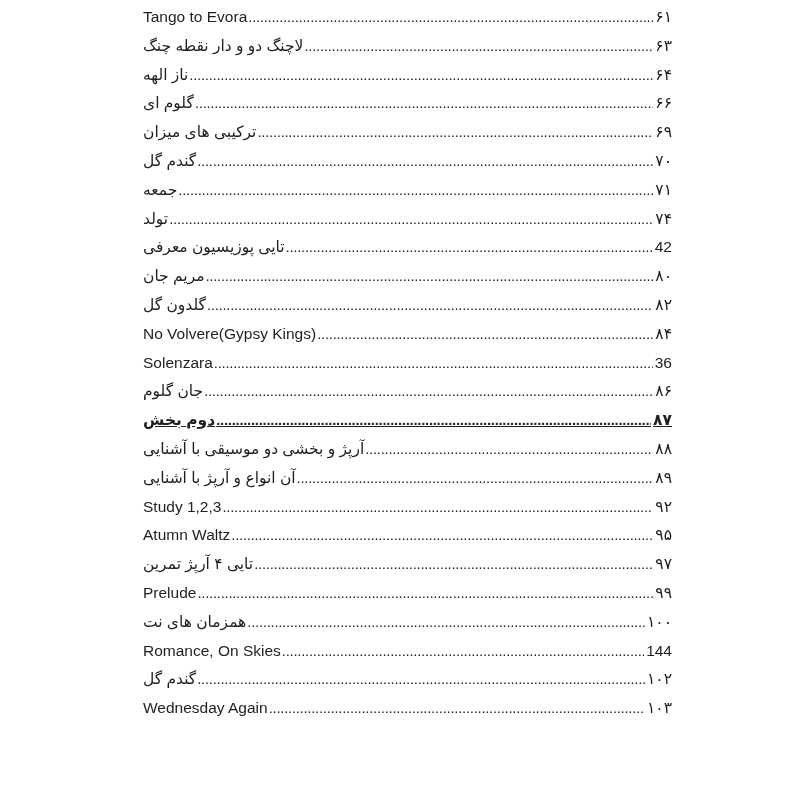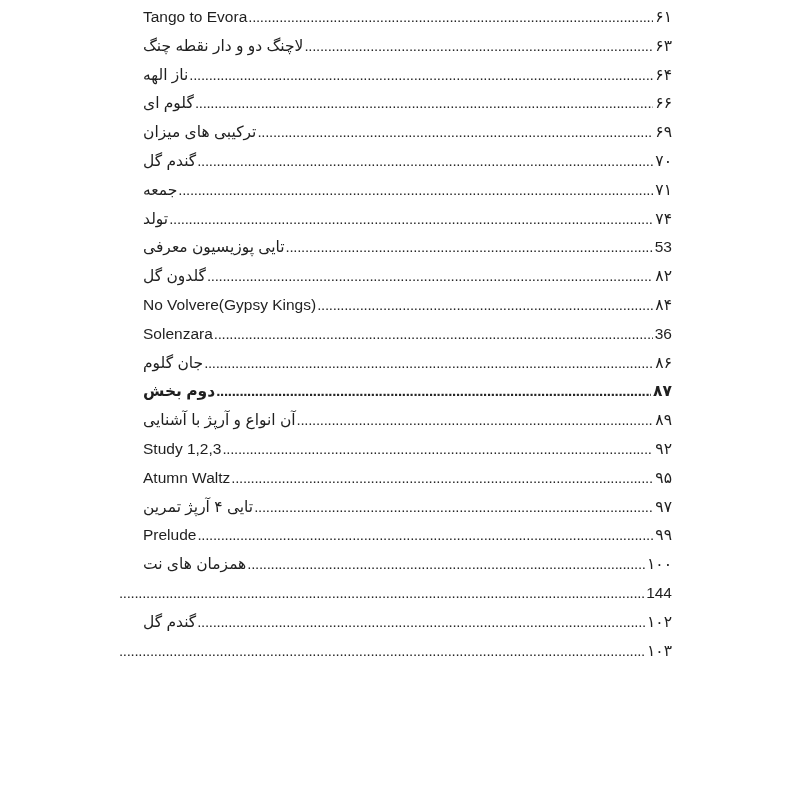--- a/index.html
+++ b/index.html
@@ -19,21 +19,21 @@
     width: 554px; 
   }
   .row {
     display: flex;
     align-items: baseline;
     height: 28.8px;
     line-height: 28.8px;
     font-size: 15.5px;
     white-space: nowrap;
   }
-  .row.bold { font-weight: 700; }
+  .row.bold { font-weight: 700; text-decoration: underline; }
   .title { white-space: nowrap; flex: 0 0 auto; margin-left: 25px; }
   
   .title.vis-ltr { direction: ltr; unicode-bidi: isolate; }
   .title.vis-ltr .w { unicode-bidi: isolate; }
   .leader {
     flex: 1 1 auto;
     overflow: hidden;
     white-space: nowrap;
     margin: 0 2px 0 1px;
     color: #262626;
@@ -86,21 +86,26 @@
     <span class="pagenum">۷۱</span>
   </div>
       <div class="row">
     <span class="title vis-ltr"><span class="w" dir="rtl">تولد</span></span>
     <span class="leader"></span>
     <span class="pagenum">۷۴</span>
   </div>
       <div class="row">
     <span class="title vis-ltr"><span class="w" dir="rtl">معرفی</span> <span class="w" dir="rtl">پوزیسیون</span> <span class="w" dir="rtl">تایی</span></span>
     <span class="leader"></span>
-    <span class="pagenum">53</span>
+    <span class="pagenum">42</span>
+  </div>
+      <div class="row">
+    <span class="title vis-ltr"><span class="w" dir="rtl">جان</span> <span class="w" dir="rtl">مریم</span></span>
+    <span class="leader"></span>
+    <span class="pagenum">۸۰</span>
   </div>
       <div class="row">
     <span class="title vis-ltr"><span class="w" dir="rtl">گل</span> <span class="w" dir="rtl">گلدون</span></span>
     <span class="leader"></span>
     <span class="pagenum">۸۲</span>
   </div>
       <div class="row">
     <span class="title">No Volvere(Gypsy Kings)</span>
     <span class="leader"></span>
     <span class="pagenum">۸۴</span>
@@ -112,20 +117,25 @@
   </div>
       <div class="row">
     <span class="title vis-ltr"><span class="w" dir="rtl">گلوم</span> <span class="w" dir="rtl">جان</span></span>
     <span class="leader"></span>
     <span class="pagenum">۸۶</span>
   </div>
       <div class="row bold">
     <span class="title vis-ltr"><span class="w" dir="rtl">بخش</span> <span class="w" dir="rtl">دوم</span></span>
     <span class="leader"></span>
     <span class="pagenum">۸۷</span>
+  </div>
+      <div class="row">
+    <span class="title vis-ltr"><span class="w" dir="rtl">آشنایی</span> <span class="w" dir="rtl">با</span> <span class="w" dir="rtl">موسیقی</span> <span class="w" dir="rtl">دو</span> <span class="w" dir="rtl">بخشی</span> <span class="w" dir="rtl">و</span> <span class="w" dir="rtl">آرپژ</span></span>
+    <span class="leader"></span>
+    <span class="pagenum">۸۸</span>
   </div>
       <div class="row">
     <span class="title vis-ltr"><span class="w" dir="rtl">آشنایی</span> <span class="w" dir="rtl">با</span> <span class="w" dir="rtl">آرپژ</span> <span class="w" dir="rtl">و</span> <span class="w" dir="rtl">انواع</span> <span class="w" dir="rtl">آن</span></span>
     <span class="leader"></span>
     <span class="pagenum">۸۹</span>
   </div>
       <div class="row">
     <span class="title">Study 1,2,3</span>
     <span class="leader"></span>
     <span class="pagenum">۹۲</span>
@@ -144,26 +154,28 @@
     <span class="title">Prelude</span>
     <span class="leader"></span>
     <span class="pagenum">۹۹</span>
   </div>
       <div class="row">
     <span class="title vis-ltr"><span class="w" dir="rtl">نت</span> <span class="w" dir="rtl">های</span> <span class="w" dir="rtl">همزمان</span></span>
     <span class="leader"></span>
     <span class="pagenum">۱۰۰</span>
   </div>
       <div class="row">
+    <span class="title">Romance, On Skies</span>
     <span class="leader"></span>
     <span class="pagenum">144</span>
   </div>
       <div class="row">
     <span class="title vis-ltr"><span class="w" dir="rtl">گل</span> <span class="w" dir="rtl">گندم</span></span>
     <span class="leader"></span>
     <span class="pagenum">۱۰۲</span>
   </div>
       <div class="row">
+    <span class="title">Wednesday Again</span>
     <span class="leader"></span>
     <span class="pagenum">۱۰۳</span>
   </div>
     </div>
 </main>
 
 </body></html>

